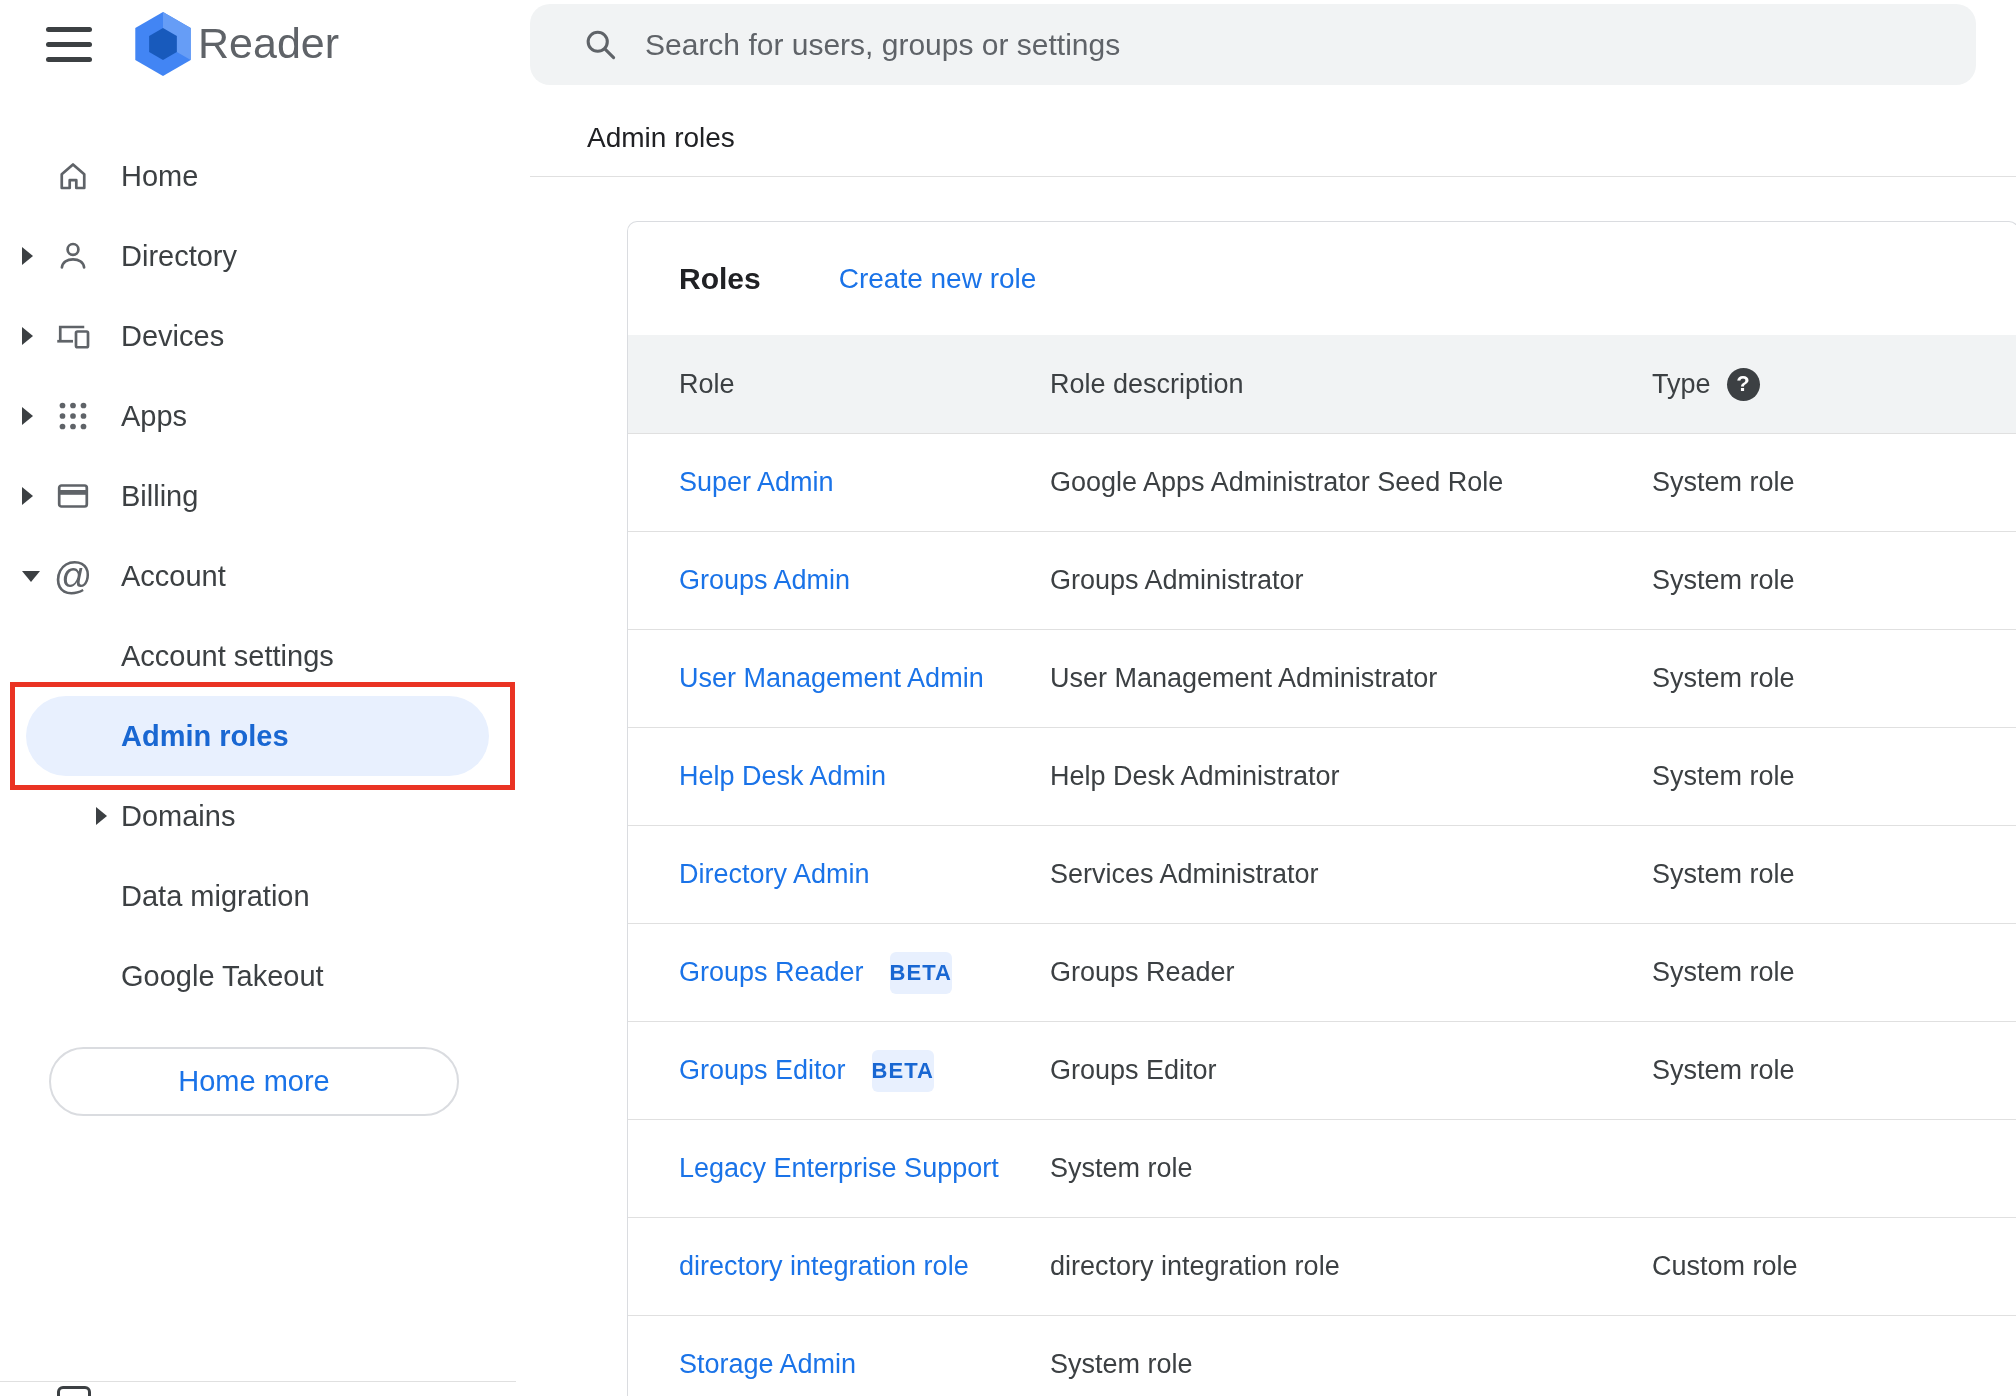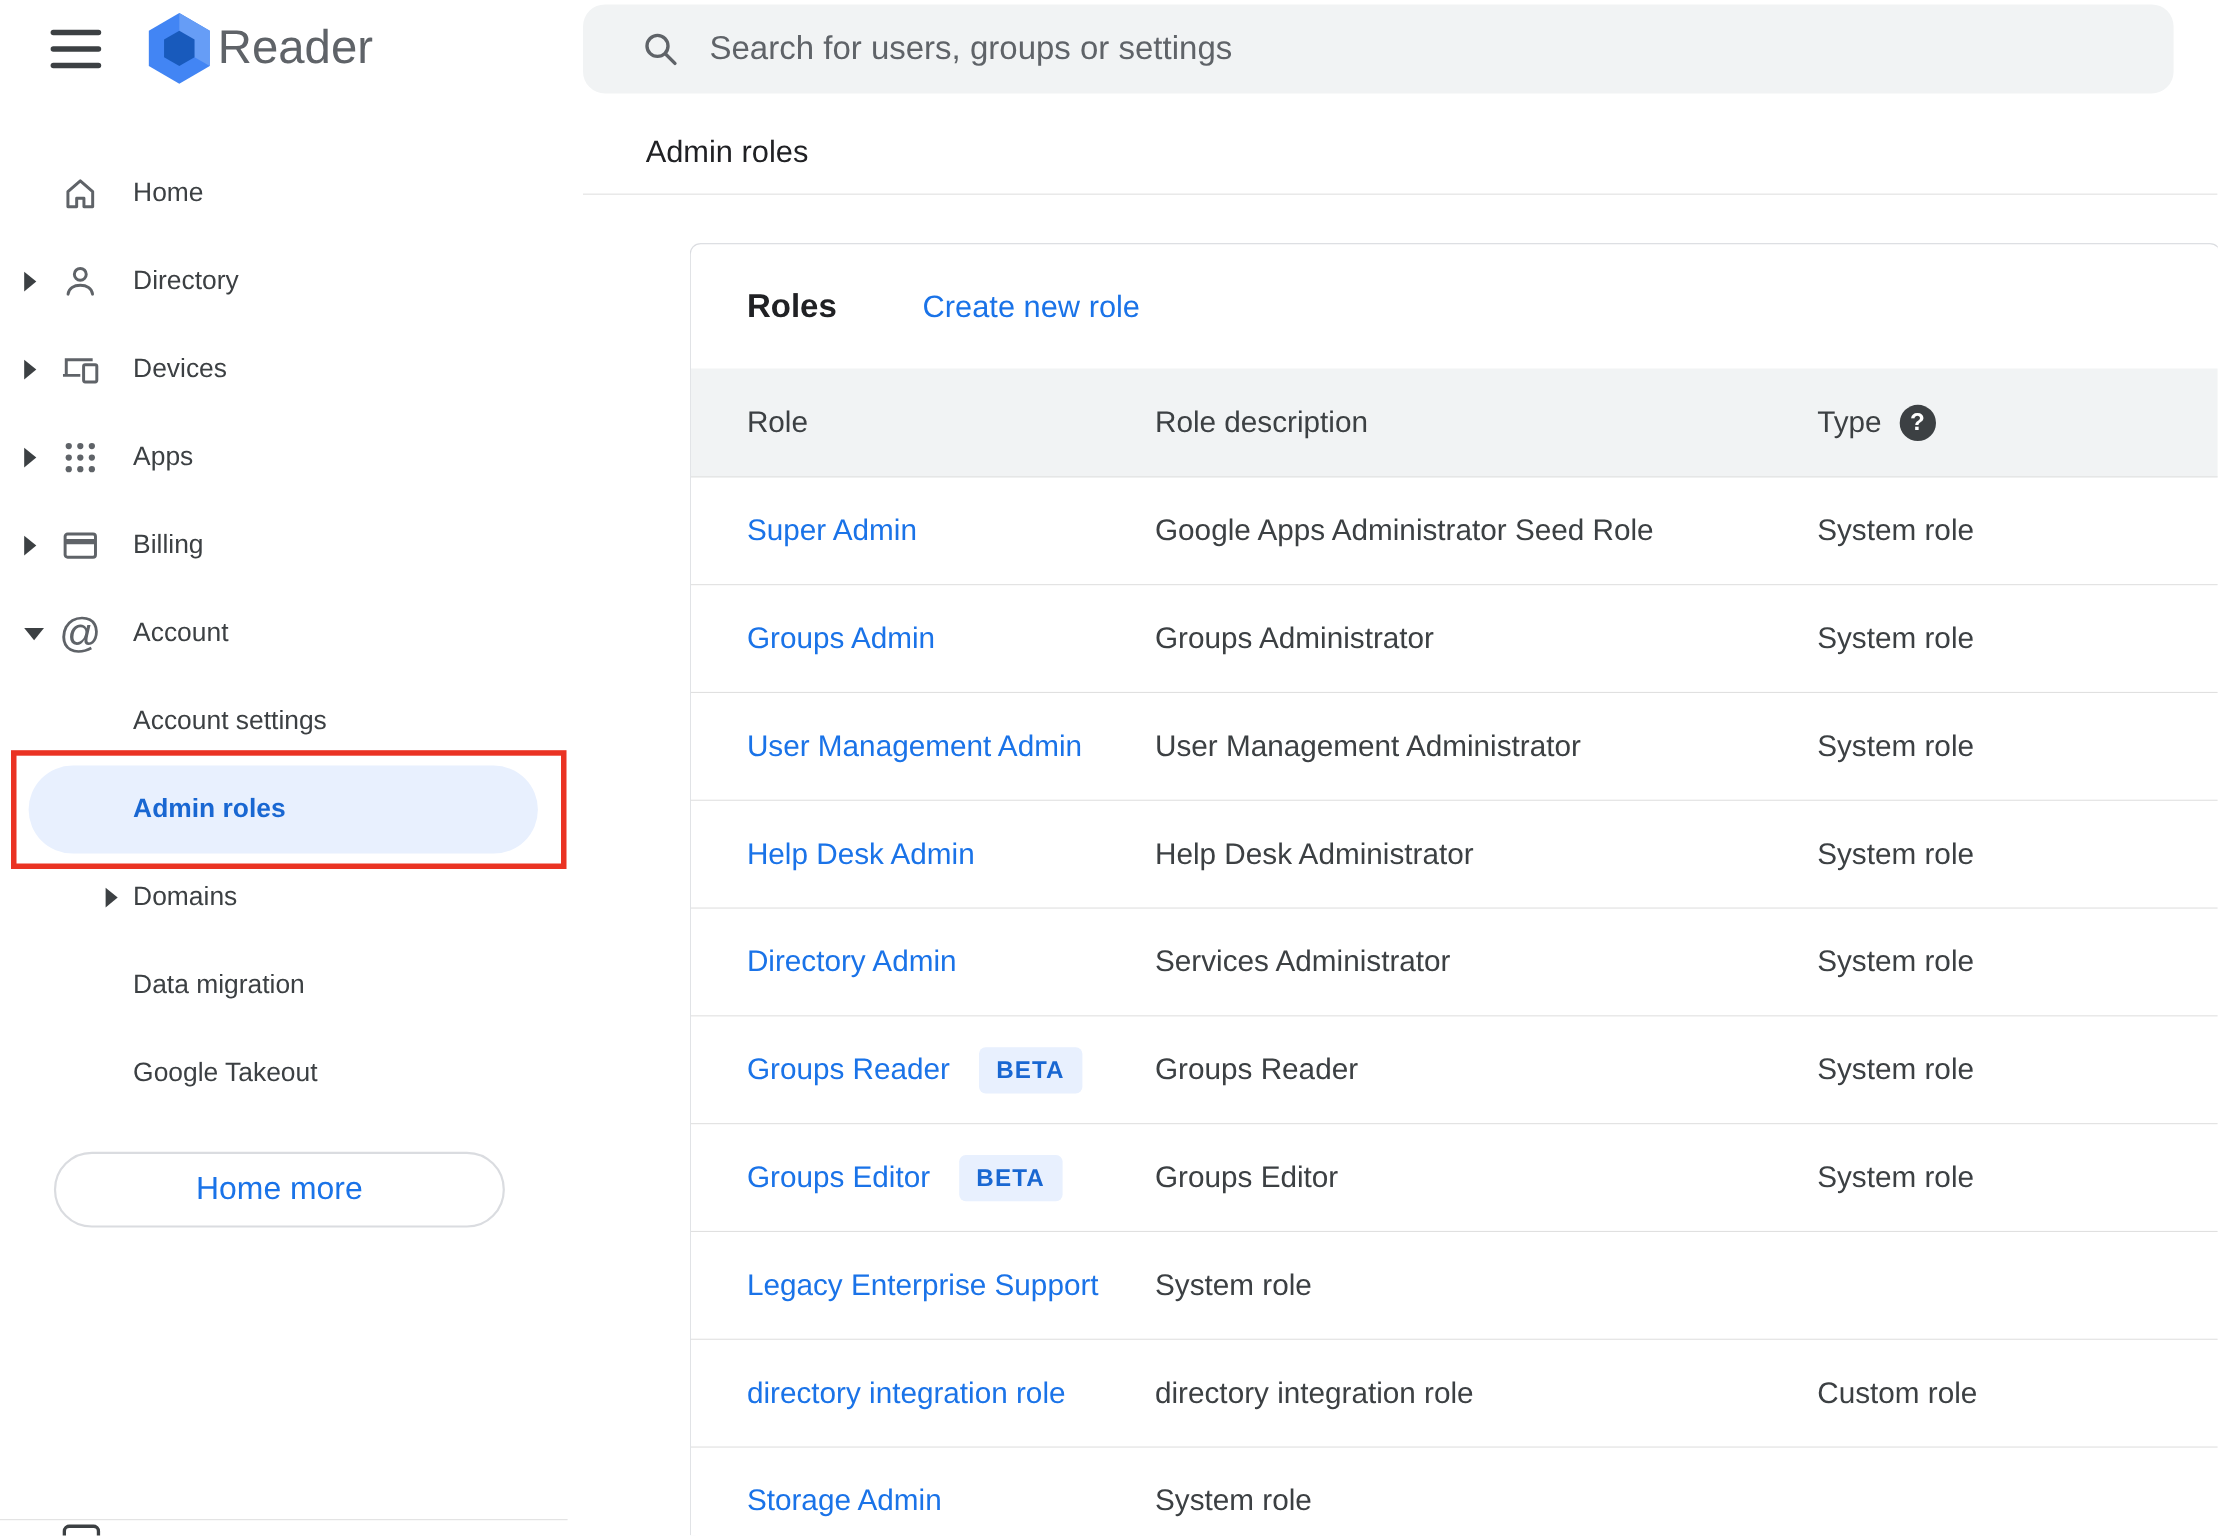--- a/index.html
+++ b/index.html
@@ -29,21 +29,21 @@
   .nav-item .chev { left:22px; }
   .sub-item .chev { left:96px; }
   .chev-right { border-top:9px solid transparent; border-bottom:9px solid transparent; border-left:11px solid #3c4043; }
   .chev-down  { border-left:9px solid transparent; border-right:9px solid transparent; border-top:11px solid #3c4043; }
 
   .icon-slot { position:absolute; left:55px; width:36px; height:36px; color:var(--icon-gray,#5f6368);
     display:flex; align-items:center; justify-content:center; }
   .icon-slot svg { width:100%; height:100%; display:block; }
   .at-glyph { font-size:38px; line-height:36px; color:var(--icon-gray,#5f6368); }
 
-  .nav-label { margin-left:121px; font-size:24px; color:var(--text-gray,#3c4043); white-space:nowrap;text-align:center; }
+  .nav-label { margin-left:121px; font-size:29px; color:var(--text-gray,#3c4043); white-space:nowrap;text-align:center; }
 
   .sub-item.selected { margin-left:26px; width:463px; border-radius:40px; background:var(--selected-bg,#e8f0fe); }
   .sub-item.selected .nav-label { margin-left:95px; color:var(--selected-blue,#1967d2); font-weight:700; }
 
   .show-more { position:absolute; left:49px; top:1047px; width:410px; height:69px;
     border:2px solid var(--border,#dadce0); border-radius:35px; background:#fff;
     display:flex; align-items:center; justify-content:center;
     font-size:29px; color:var(--link-blue,#1a73e8); cursor:pointer; }
 
   .sidebar-bottom-line { position:absolute; left:0; top:1381px; width:516px; height:1px; background:#e0e0e0; }
@@ -79,21 +79,21 @@
   .table-header { height:99px; background:var(--header-bg,#f1f3f4); border-bottom:1px solid #e0e0e0;
     font-size:27px; color:var(--text-gray,#3c4043); }
   .type-head { display:flex; align-items:center; }
   .help-icon { margin-left:16px; width:33px; height:33px; border-radius:50%; background:#3c4043; color:#fff;
     font-size:22px; font-weight:700; display:flex; align-items:center; justify-content:center; cursor:pointer; }
 
   .table-row { height:98px; border-bottom:1px solid #e0e0e0; font-size:27px; }
   .role-cell { display:flex; align-items:center; }
   .role-link { color:var(--link-blue,#1a73e8); cursor:pointer; white-space:nowrap; }
   .beta { margin-left:26px; background:var(--selected-bg,#e8f0fe); color:var(--selected-blue,#1967d2);
-    font-size:22px; font-weight:700; letter-spacing:1px; padding:8px 16px; border-radius:6px; }
+    font-size:22px; font-weight:700; letter-spacing:1px; padding:8px 0; border-radius:6px; }
   .desc-cell, .type-cell { color:var(--text-gray,#3c4043); }
 </style>
 </head>
 <body>
 
 <div class="sidebar">
   <div class="menu-btn">
       <i></i>
       <i></i>
       <i></i>

